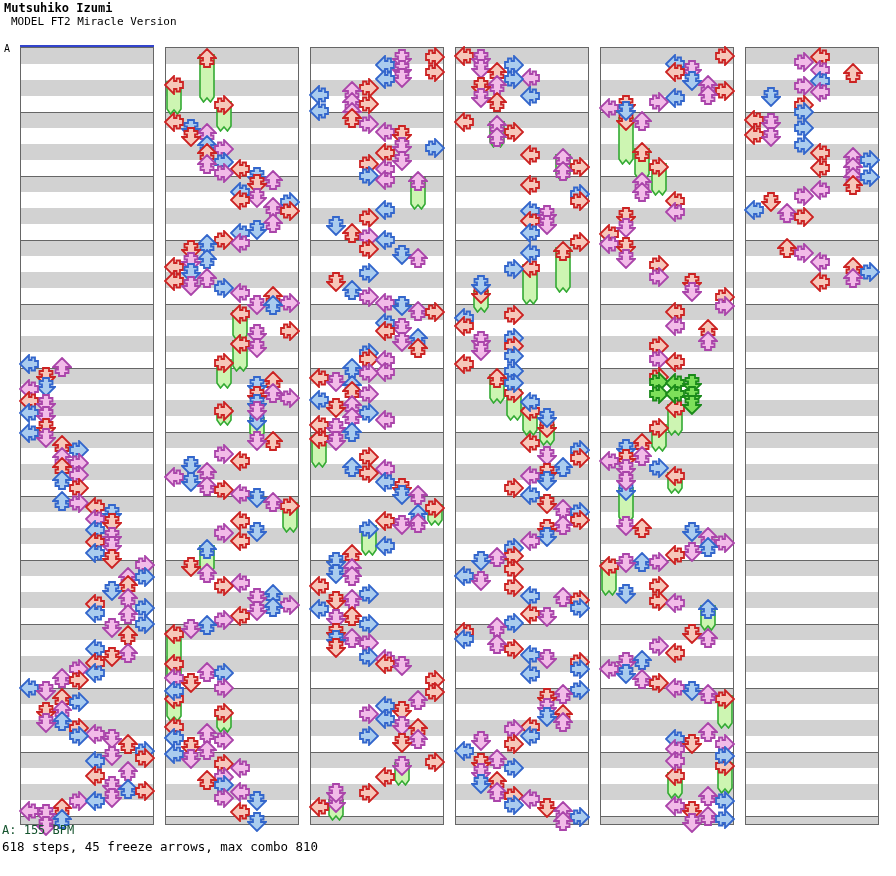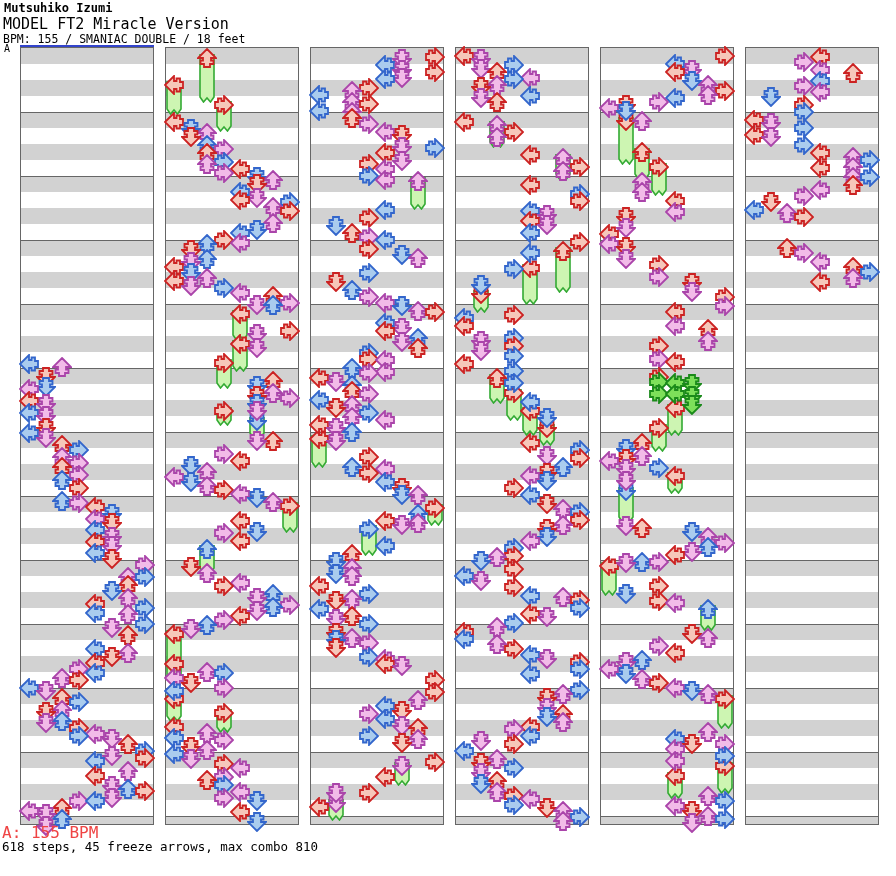--- a/index.html
+++ b/index.html
@@ -1,41 +1,40 @@
 <!DOCTYPE html>
 <html><head>
 <meta charset="utf-8">
 <style>
   html,body{margin:0;padding:0;}
   body{
     width:896px;height:876px;position:relative;background:#ffffff;
     font-family:"DejaVu Sans Mono", monospace;color:#000;overflow:hidden;
   }
   .artist{position:absolute;left:4px;top:1px;font-size:12px;font-weight:bold;letter-spacing:0px;}
-  .title{position:absolute;left:3px;top:15px;font-size:15px;}
+  .title{position:absolute;left:11px;top:15px;font-size:11px;}
   .meta{position:absolute;left:3px;top:32px;font-size:11.5px;}
   .section-label{position:absolute;left:4px;top:43px;font-size:10px;}
   .start-line{position:absolute;height:2px;background:#3344cc;}
   .chart-area{position:absolute;left:0;top:0;width:736px;height:876px;}
   .col{
     position:absolute;border:1px solid #666;
     background:repeating-linear-gradient(to bottom,#d2d2d2 0px,#d2d2d2 16px,#ffffff 16px,#ffffff 32px);
   }
   .measure-line{position:absolute;left:0;width:100%;height:1px;background:#666;}
   .note,.freeze-body{position:absolute;}
-  .footer-bpm{position:absolute;left:2px;top:823px;font-size:16px;color:#ef4444;}
+  .footer-bpm{position:absolute;left:2px;top:823px;font-size:12px;color:#14532d;}
   .footer-stats{position:absolute;left:2px;top:839px;font-size:12.5px;color:#000;}
 </style>
 </head>
 <body>
 
 <div class="chart-area">
   <div class="artist">Mutsuhiko Izumi</div>
   <div class="title">MODEL FT2 Miracle Version</div>
-  <div class="meta">BPM: 155 / SMANIAC DOUBLE / 18 feet</div>
   <div class="section-label">A</div>
   <div class="start-line" id="start-line" style="left: 20px; top: 45px; width: 134px; background: rgb(51, 68, 204);"></div>
   <div id="columns-host">
       <div class="col" style="left: 20px; top: 47px; width: 132px; height: 776px;">
         <div class="measure-line" style="top: 64px;"></div>
         <div class="measure-line" style="top: 128px;"></div>
         <div class="measure-line" style="top: 192px;"></div>
         <div class="measure-line" style="top: 256px;"></div>
         <div class="measure-line" style="top: 320px;"></div>
         <div class="measure-line" style="top: 384px;"></div>

